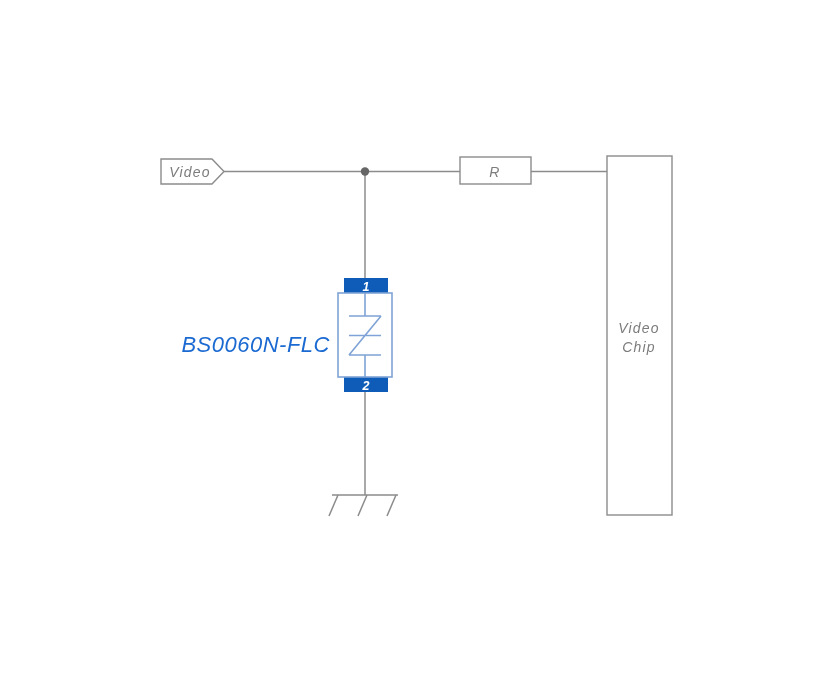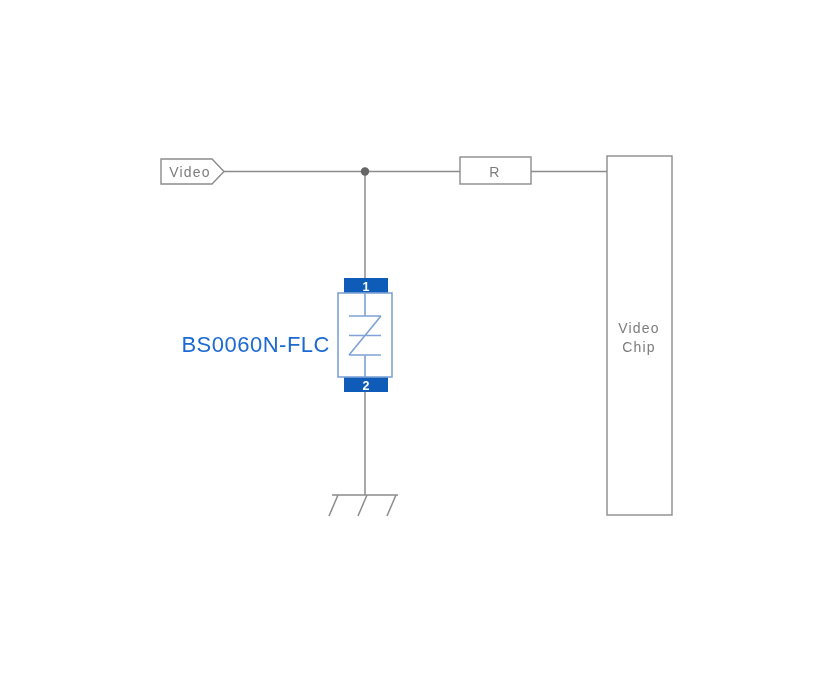--- a/index.html
+++ b/index.html
@@ -7,20 +7,21 @@
     padding: 0;
     background: #ffffff;
   }
   .canvas {
     position: relative;
     width: 832px;
     height: 598px;
     background: #ffffff;
     font-family: "Liberation Sans", sans-serif;
     overflow: hidden;
+    font-style: italic;
   }
   svg text {
     font-family: "Liberation Sans", sans-serif;
   }
   .wire {
     stroke: #8c8c8c;
     stroke-width: 1.5;
     fill: none;
   }
   .outline {

